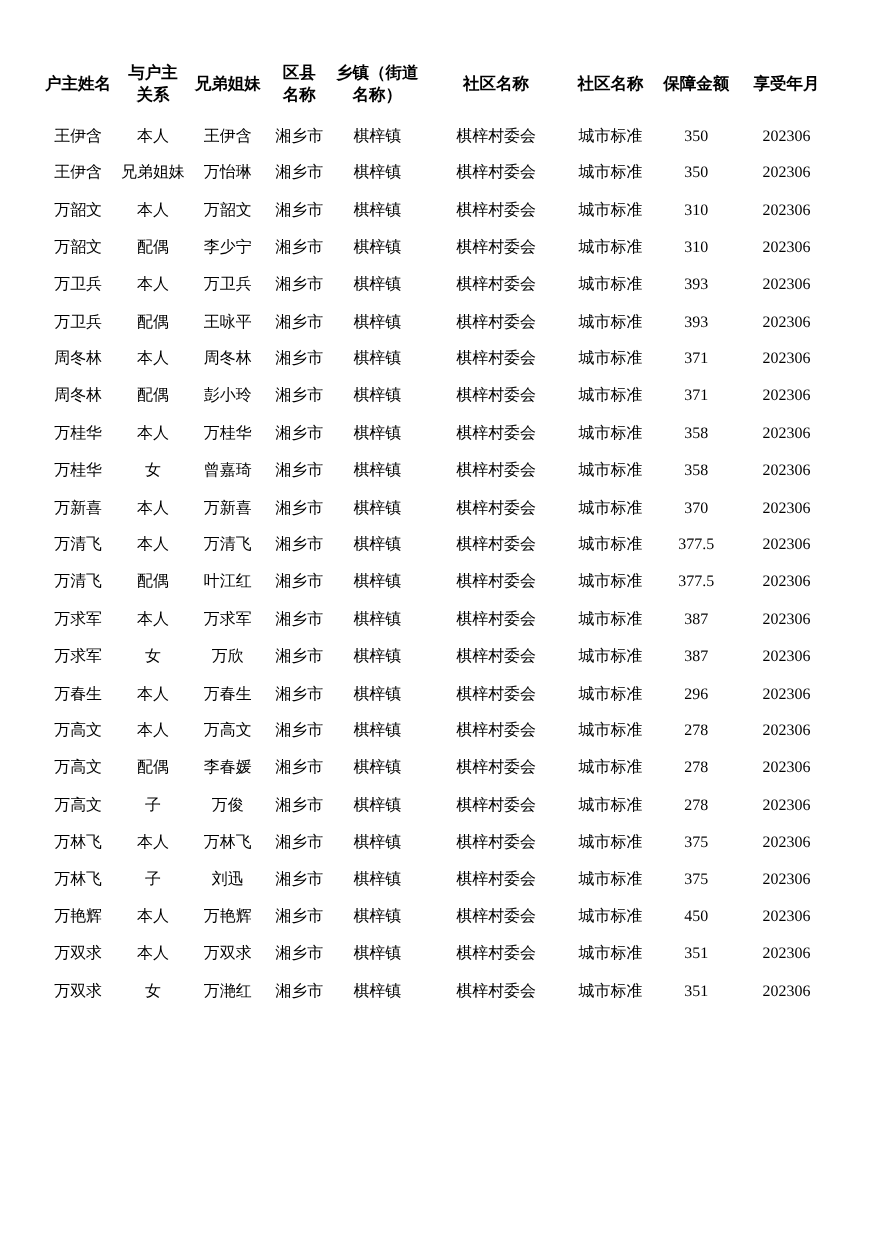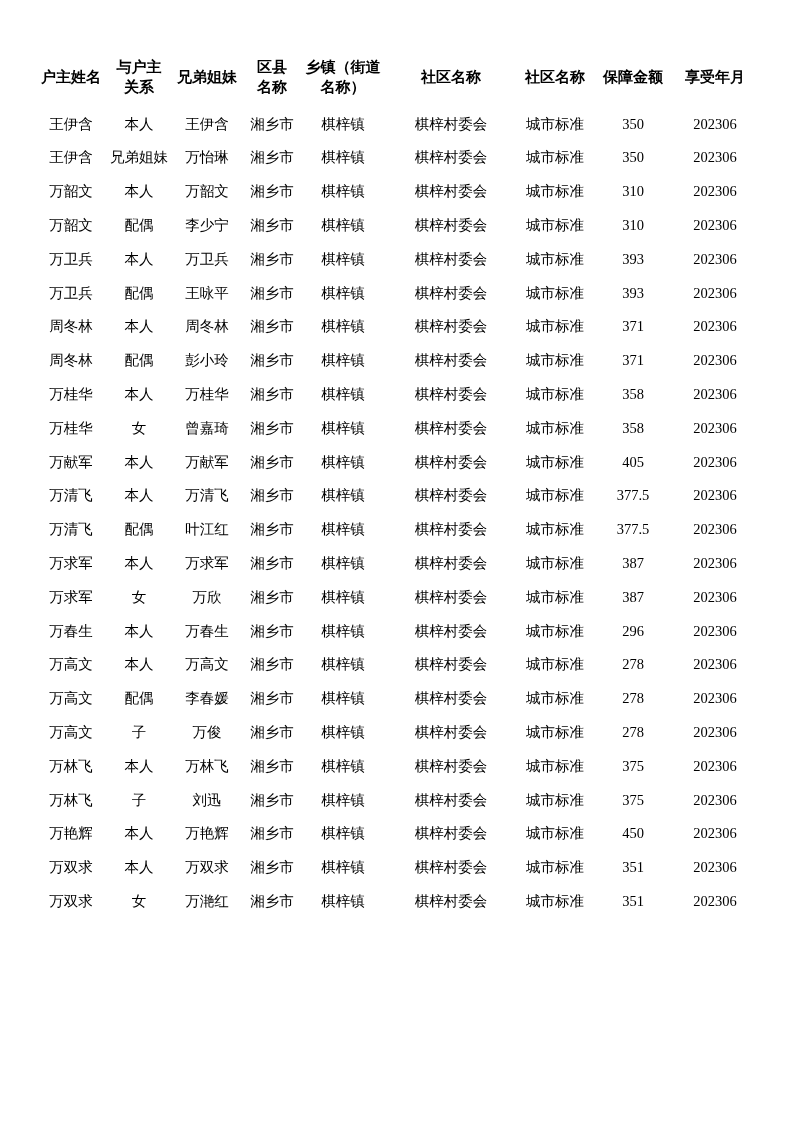--- a/index.html
+++ b/index.html
@@ -191,28 +191,28 @@
           <td>女</td>
           <td>曾嘉琦</td>
           <td>湘乡市</td>
           <td>棋梓镇</td>
           <td>棋梓村委会</td>
           <td>城市标准</td>
           <td>358</td>
           <td>202306</td>
         </tr>
         <tr>
-          <td>万献军</td>
-          <td>本人</td>
-          <td>万献军</td>
-          <td>湘乡市</td>
-          <td>棋梓镇</td>
-          <td>棋梓村委会</td>
-          <td>城市标准</td>
-          <td>405</td>
+          <td>万新喜</td>
+          <td>本人</td>
+          <td>万新喜</td>
+          <td>湘乡市</td>
+          <td>棋梓镇</td>
+          <td>棋梓村委会</td>
+          <td>城市标准</td>
+          <td>370</td>
           <td>202306</td>
         </tr>
         <tr>
           <td>万清飞</td>
           <td>本人</td>
           <td>万清飞</td>
           <td>湘乡市</td>
           <td>棋梓镇</td>
           <td>棋梓村委会</td>
           <td>城市标准</td>

